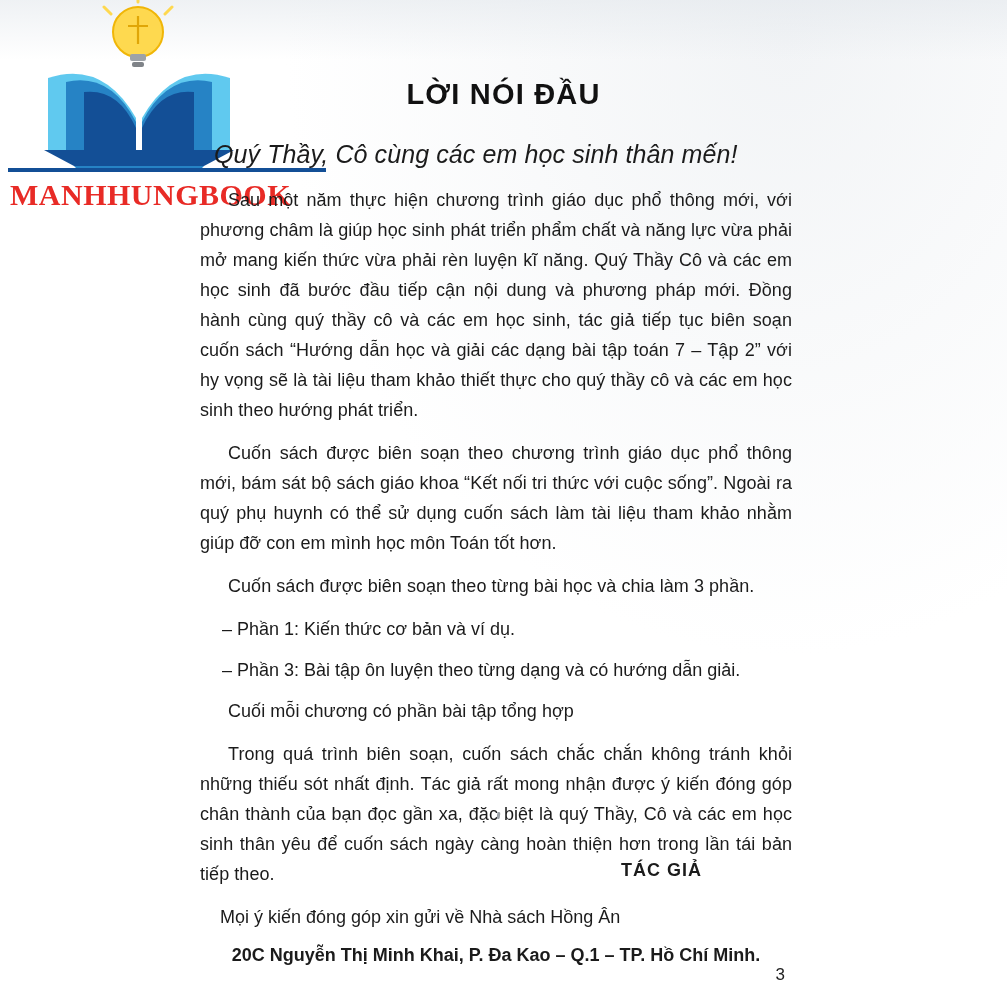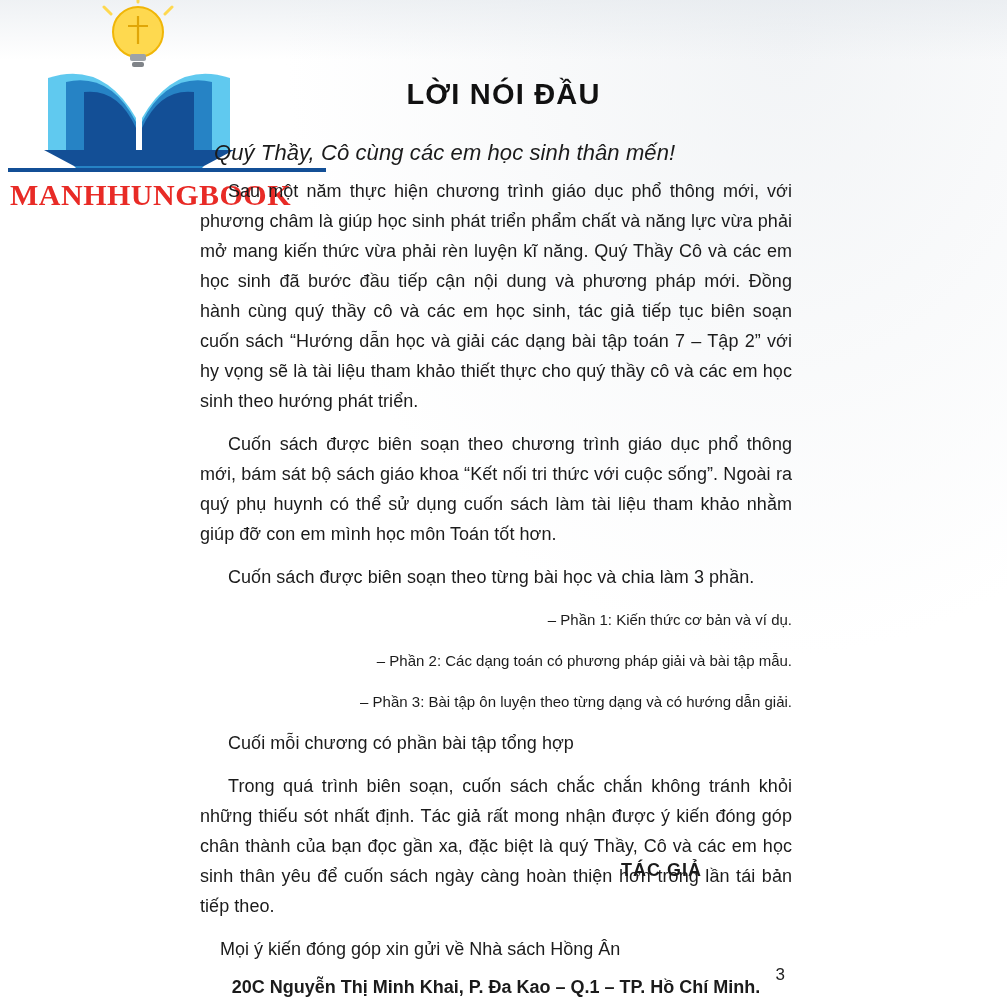--- a/index.html
+++ b/index.html
@@ -83,39 +83,38 @@
     color: #111;
   }
   .col {
     position: absolute;
     left: 200px;
     top: 140px;
     width: 592px;
   }
   .greeting {
     font-style: italic;
-    font-size: 22px;
-    margin: 0 0 10px 14px;
+    font-size: 25px;
+    margin: 0 0 16px 14px;
     letter-spacing: 0.1px;
   }
   p.body {
     margin: 0 0 13px 0;
     font-size: 18px;
     line-height: 30px;
     text-align: justify;
     text-justify: inter-word;
     letter-spacing: 0.05px;
   }
   p.body.indent { text-indent: 28px; }
   .b { font-weight: normal; }
   .dash {
     margin: 8px 0 11px 22px;
-    font-size: 15px;
-    line-height: 30px;
-    text-align: right;
+    font-size: 18px;
+    line-height: 30px;
   }
   .noindent-tight { margin-bottom: 11px; }
   .send-line {
     margin: 6px 0 8px 12px;
     font-size: 18px;
     line-height: 30px;
     text-indent: 8px;
   }
   .addr {
     margin: 0 0 4px 0;
@@ -203,21 +202,20 @@
 
     <div class="greeting">Quý Thầy, Cô cùng các em học sinh thân mến!</div>
 
     <p class="body indent"><span>Sau một năm thực hiện chương trình giáo dục phổ thông mới, với phương châm là giúp học sinh phát triển phẩm chất và năng lực vừa phải mở mang kiến thức vừa phải rèn luyện kĩ năng. Quý Thầy Cô và các em học sinh đã bước đầu tiếp cận nội dung và phương pháp mới. Đồng hành cùng quý thầy cô và các em học sinh, tác giả tiếp tục biên soạn cuốn sách </span><span class="b">“Hướng dẫn học và giải các dạng bài tập toán 7 – Tập 2”</span><span> với hy vọng sẽ là tài liệu tham khảo thiết thực cho quý thầy cô và các em học sinh theo hướng phát triển.</span></p>
 
     <p class="body indent">Cuốn sách được biên soạn theo chương trình giáo dục phổ thông mới, bám sát bộ sách giáo khoa “Kết nối tri thức với cuộc sống”. Ngoài ra quý phụ huynh có thể sử dụng cuốn sách làm tài liệu tham khảo nhằm giúp đỡ con em mình học môn Toán tốt hơn.</p>
 
     <p class="body indent noindent-tight">Cuốn sách được biên soạn theo từng bài học và chia làm 3 phần.</p>
 
     <p class="dash">– Phần 1: Kiến thức cơ bản và ví dụ.</p>
-    <p class="dash">– Phần 2: Các dạng toán có phương pháp giải và bài tập mẫu.</p>
     <p class="dash">– Phần 3: Bài tập ôn luyện theo từng dạng và có hướng dẫn giải.</p>
 
     <p class="body indent noindent-tight">Cuối mỗi chương có phần bài tập tổng hợp</p>
 
     <p class="body indent">Trong quá trình biên soạn, cuốn sách chắc chắn không tránh khỏi những thiếu sót nhất định. Tác giả rất mong nhận được ý kiến đóng góp chân thành của bạn đọc gần xa, đặc biệt là quý Thầy, Cô và các em học sinh thân yêu để cuốn sách ngày càng hoàn thiện hơn trong lần tái bản tiếp theo.</p>
 
     <p class="send-line"><span>Mọi ý kiến đóng góp xin gửi về </span><span class="b">Nhà sách Hồng Ân</span></p>
 
     <p class="addr">20C Nguyễn Thị Minh Khai, P. Đa Kao – Q.1 – TP. Hồ Chí Minh.</p>
 

